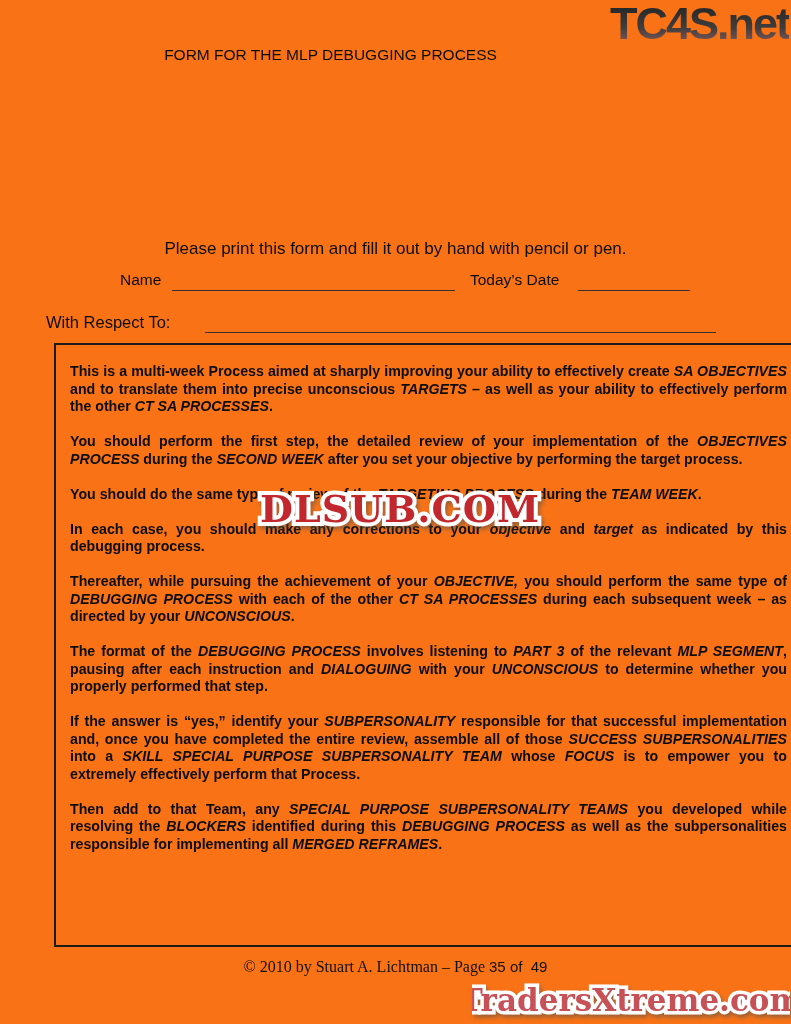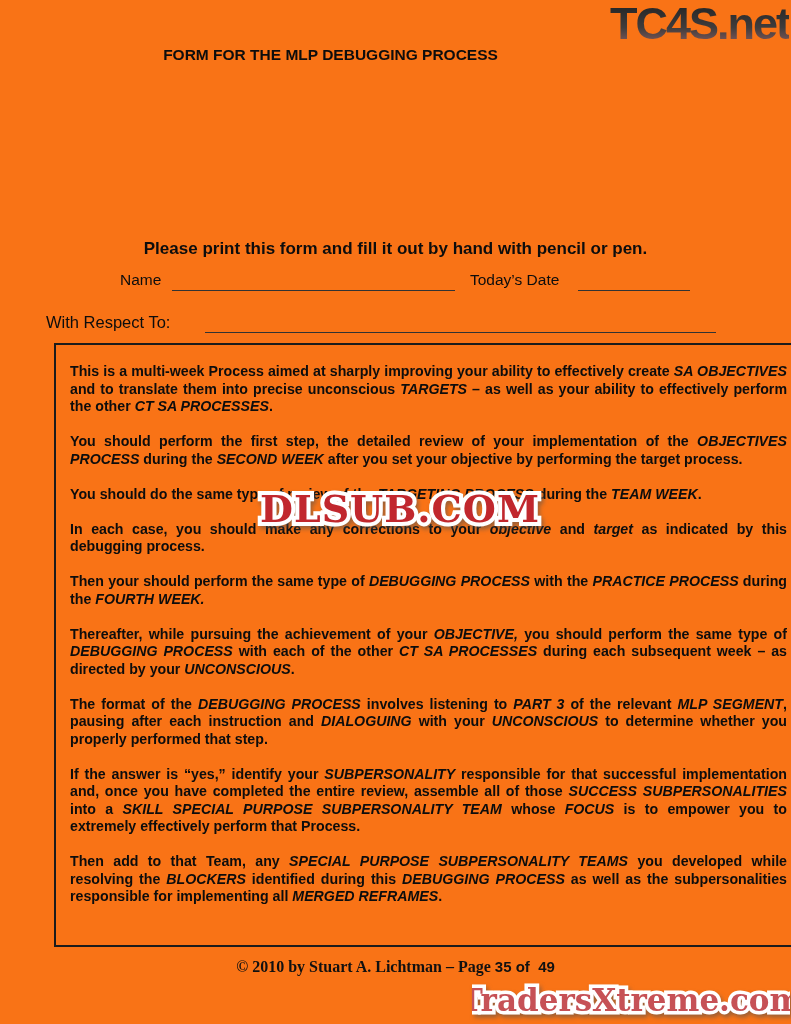--- a/index.html
+++ b/index.html
@@ -15,32 +15,32 @@
   .tc4s{
     position:absolute;top:0;right:2px;width:200px;height:50px;
     font-weight:700;font-size:45px;letter-spacing:-2px;text-align:right;
     line-height:48px;
     background:linear-gradient(#262626 10%,#3f3c3c 55%,#936060 95%);
     -webkit-background-clip:text;background-clip:text;
     color:transparent;
   }
   .doc-title{
     position:absolute;top:46px;left:0;width:661px;
-    text-align:center;font-weight:700;font-size:15.5px;
+    text-align:center;font-weight:400;font-size:15.5px;
   }
   .pname-box{
     position:absolute;left:187px;top:71px;width:409px;height:161px;
     border:1.6px solid #2a2a2a;box-sizing:border-box;
   }
   .pname-label{
     margin-top:9px;text-align:center;font-weight:700;font-size:15.5px;
   }
   .print-instr{
     position:absolute;top:239px;left:0;width:791px;
-    text-align:center;font-weight:700;font-size:17px;
+    text-align:center;font-weight:400;font-size:17px;
   }
   .lbl{position:absolute;font-size:15.5px;}
   .lbl-big{position:absolute;font-size:16.5px;}
   .uline{position:absolute;height:0;border-bottom:1.6px solid #333;}
   
   .desc-box{
     position:absolute;left:54px;top:343px;width:749px;height:604px;
     border:2px solid #1c1c1c;box-sizing:border-box;
     padding:18px 14px 8px 14px;
     font-weight:700;font-size:14.2px;line-height:17.5px;
@@ -48,21 +48,21 @@
   }
   .desc-box p{margin:0 0 17.5px 0;}
   .desc-box p:last-child{margin-bottom:0;}
   .it{font-style:italic;}
   
   .dlsub{position:absolute;left:250px;top:482px;z-index:5;}
   .traders{position:absolute;left:472px;top:978px;z-index:5;}
   .svg-shadow{filter:drop-shadow(2px 3px 2px rgba(80,80,80,.55));}
   .footer{
     position:absolute;top:958px;left:0;width:791px;text-align:center;
-    font-family:"Liberation Serif", serif;font-size:16px;color:#111;font-weight:bold;
+    font-family:"Liberation Serif", serif;font-size:16px;color:#111;
   }
   .footer .pagenum{font-family:"Liberation Sans", sans-serif;font-size:15px;white-space:pre;}
 </style>
 </head>
 <body>
 
 <div id="page">
 
   <div class="tc4s">TC4S.net</div>
 
@@ -77,21 +77,20 @@
   <div class="uline" style="left:578px;top:290px;width:112px;"></div>
 
   <span class="lbl-big" style="left:46px;top:313px;">With Respect To:</span>
   <div class="uline" style="left:205px;top:332px;width:511px;"></div>
 
   <div class="desc-box">
       <p><span>This is a multi-week Process aimed at sharply improving your ability to effectively create </span><span class="it">SA OBJECTIVES</span><span> and to translate them into precise unconscious </span><span class="it">TARGETS</span><span> – as well as your ability to effectively perform the other </span><span class="it">CT SA PROCESSES</span><span>.</span></p>
       <p><span>You should perform the first step, the detailed review of your implementation of the </span><span class="it">OBJECTIVES PROCESS</span><span> during the </span><span class="it">SECOND WEEK</span><span> after you set your objective by performing the target process.</span></p>
       <p><span>You should do the same type of review of the </span><span class="it">TARGETING PROCESS</span><span> during the </span><span class="it">TEAM WEEK</span><span>.</span></p>
       <p><span>In each case, you should make any corrections to your </span><span class="it">objective</span><span> and </span><span class="it">target</span><span> as indicated by this debugging process.</span></p>
-      <p><span>Then your should perform the same type of </span><span class="it">DEBUGGING PROCESS</span><span> with the </span><span class="it">PRACTICE PROCESS</span><span> during the </span><span class="it">FOURTH WEEK.</span></p>
       <p><span>Thereafter, while pursuing the achievement of your </span><span class="it">OBJECTIVE,</span><span> you should perform the same type of </span><span class="it">DEBUGGING PROCESS</span><span> with each of the other </span><span class="it">CT SA PROCESSES</span><span> during each subsequent week – as directed by your </span><span class="it">UNCONSCIOUS</span><span>.</span></p>
       <p><span>The format of the </span><span class="it">DEBUGGING PROCESS</span><span> involves listening to </span><span class="it">PART 3</span><span> of the relevant </span><span class="it">MLP SEGMENT</span><span>, pausing after each instruction and </span><span class="it">DIALOGUING</span><span> with your </span><span class="it">UNCONSCIOUS</span><span> to determine whether you properly performed that step.</span></p>
       <p><span>If the answer is “yes,” identify your </span><span class="it">SUBPERSONALITY</span><span> responsible for that successful implementation and, once you have completed the entire review, assemble all of those </span><span class="it">SUCCESS SUBPERSONALITIES</span><span> into a </span><span class="it">SKILL SPECIAL PURPOSE SUBPERSONALITY TEAM</span><span> whose </span><span class="it">FOCUS</span><span> is to empower you to extremely effectively perform that Process.</span></p>
       <p><span>Then add to that Team, any </span><span class="it">SPECIAL PURPOSE SUBPERSONALITY TEAMS</span><span> you developed while resolving the </span><span class="it">BLOCKERS</span><span> identified during this </span><span class="it">DEBUGGING PROCESS</span><span> as well as the subpersonalities responsible for implementing all </span><span class="it">MERGED REFRAMES</span><span>.</span></p>
     </div>
 
   <svg class="dlsub svg-shadow" width="300" height="54">
     <text x="150" y="40" text-anchor="middle" font-family="DejaVu Serif, serif" font-size="38" font-weight="bold" letter-spacing="1" stroke="#ffffff" stroke-width="8" paint-order="stroke" fill="#c1272d">DLSUB.COM</text>
   </svg>
 

